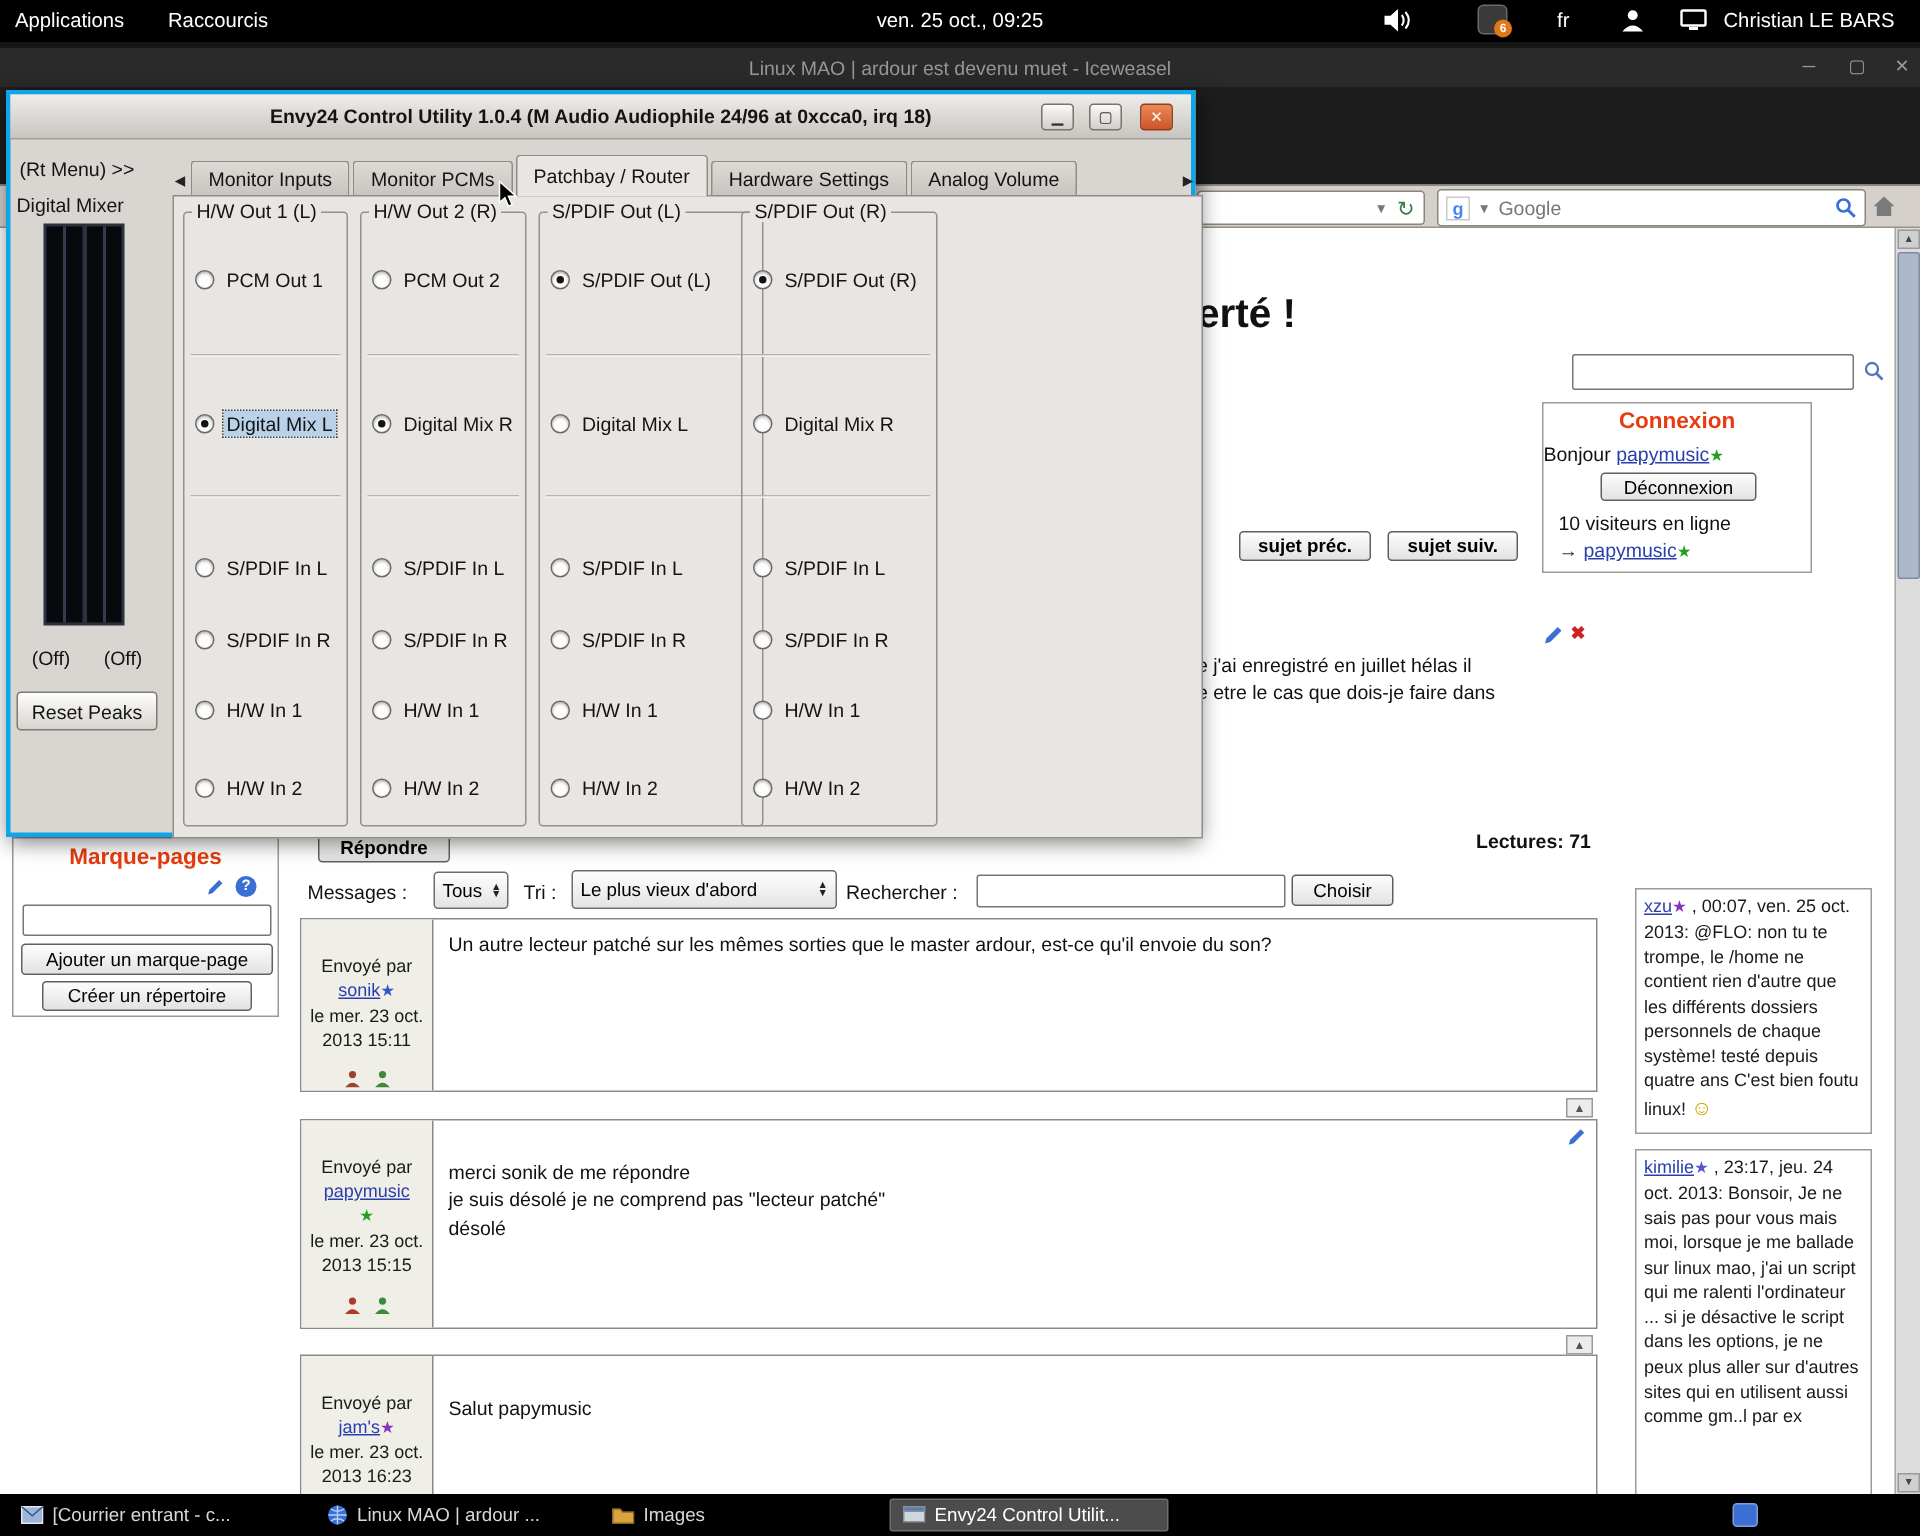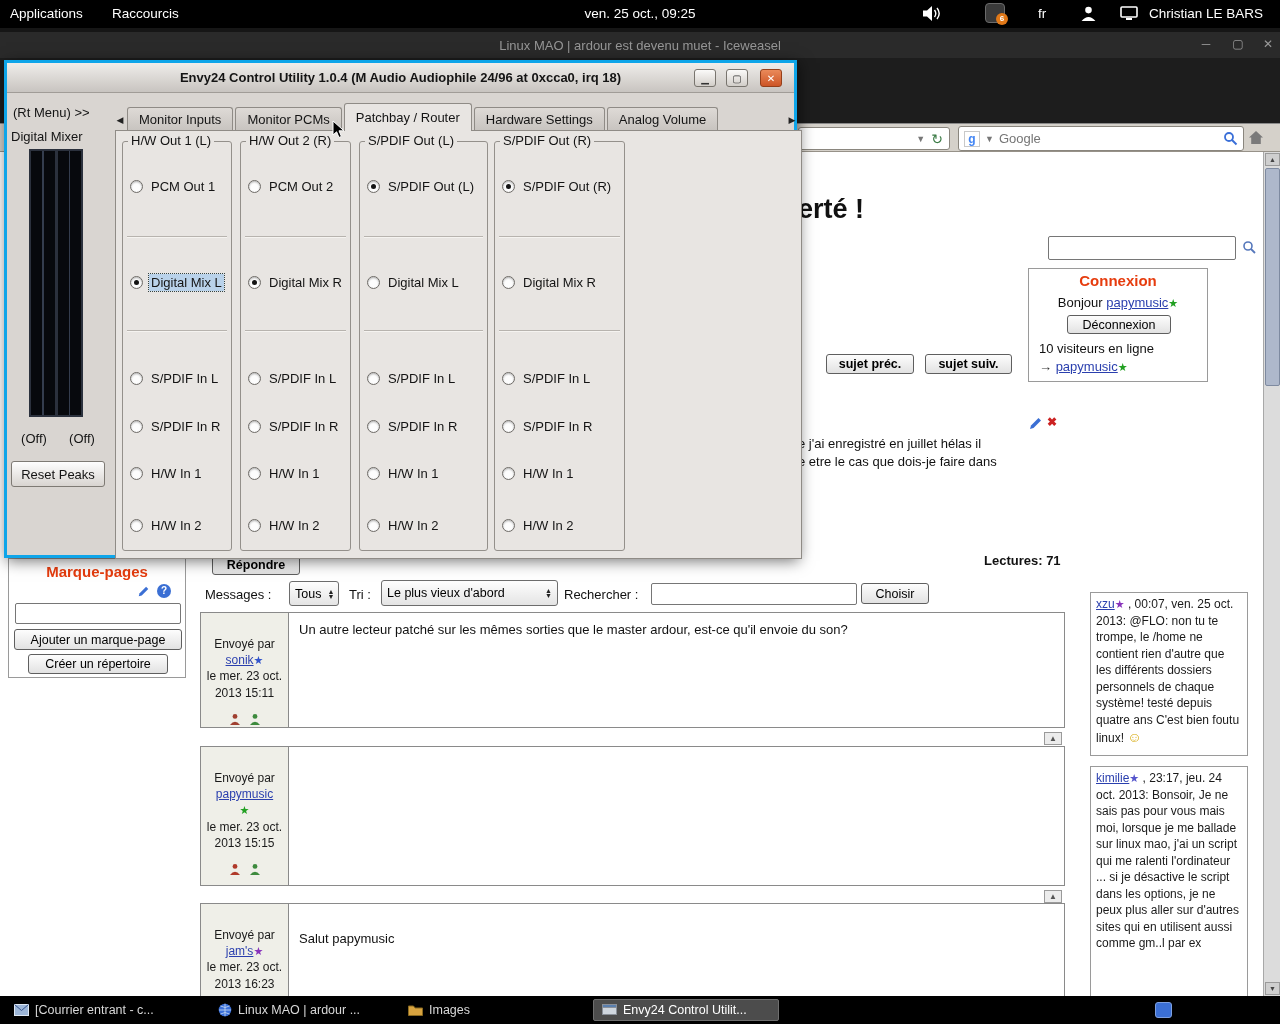--- a/index.html
+++ b/index.html
@@ -244,20 +244,30 @@
                 </svg>
               </span>
             <span class="pico">
                 <svg width="12" height="12" viewBox="0 0 12 12">
                   <circle cx="6" cy="3.4" r="2.4" fill="#3d8a3d"></circle>
                   <path d="M1 12 q5 -6.5 10 0z" fill="#3d8a3d"></path>
                 </svg>
               </span>
           </div>
         </div>
+        <div class="mbody">
+          <span>merci sonik de me répondre
+je suis désolé je ne comprend pas "lecteur patché"
+désolé</span>
+          <span class="abs pico" style="right:6px;top:4px">
+            <svg width="14" height="14" viewBox="0 0 15 15">
+                <path d="M2 13 l1-3.5 7.5-7.5 2.5 2.5-7.5 7.5z" fill="#3b6fd4"></path>
+              </svg>
+          </span>
+        </div>
       </div>
       <span class="uparrow" style="left:1044px;top:738px">▲</span>
 
       <div class="msg" style="left:200px;top:751px;width:865px;height:130px">
         <div class="who">
           <span>Envoyé par</span><br>
           <span class="link">jam's</span><span class="star" style="color:#8833bb">★</span><br>
           <span>le mer. 23 oct. 2013 16:23</span>
         </div>
         <div class="mbody">
@@ -275,21 +285,21 @@
             </svg>
         </span>
         <span class="abs" style="left:148px;top:25px;width:14px;height:14px;border-radius:50%;background:#3b6fd4;color:#fff;font-size:10px;font-weight:bold;text-align:center;line-height:14px">?</span>
         <input class="winput" style="left: 6px; top: 44px; width: 166px; height: 21px;">
         <button class="wbtn" style="left:5px;top:70px;width:168px;height:21px">Ajouter un marque-page</button>
         <button class="wbtn" style="left:19px;top:95px;width:140px;height:20px">Créer un répertoire</button>
       </div>
 
       <div class="box" style="left:1028px;top:116px;width:180px;height:114px">
         <div class="rh" style="left:0;right:0;top:3px">Connexion</div>
-        <div class="abs nw" style="left:0;right:0;top:26px;text-align:center;font-size:13px">
+        <div class="abs nw" style="left:0;right:0;top:26px;text-align:left;font-size:13px">
           <span>Bonjour</span>
           <span class="link">papymusic</span><span class="star" style="color:#22a022">★</span>
         </div>
         <button class="wbtn" style="left:38px;top:46px;width:104px;height:19px">Déconnexion</button>
         <div class="abs nw" style="left:10px;top:72px;font-size:13px">10 visiteurs en ligne</div>
         <div class="abs nw" style="left:10px;top:90px;font-size:13px">
           <span style="font-weight:bold;color:#333">→</span>
           <span class="link">papymusic</span><span class="star" style="color:#22a022">★</span>
         </div>
       </div>
@@ -396,21 +406,21 @@
         <div class="opt" style="top:323px">
             <span class="radio"></span>
             <span class="lblr">H/W In 1</span>
           </div>
         <div class="opt" style="top:375px">
             <span class="radio"></span>
             <span class="lblr">H/W In 2</span>
           </div>
       </div>
 
-      <div class="fs" style="left:243px;top:10px;width:129px;height:410px">
+      <div class="fs" style="left:243px;top:10px;width:150px;height:410px">
         <span class="lg">S/PDIF Out (L)</span>
         <div class="opt" style="top:36px">
             <span class="radio on"></span>
             <span class="lblr">S/PDIF Out (L)</span>
           </div>
         <div class="hdiv" style="top:94px"></div>
         <div class="opt" style="top:132px">
             <span class="radio"></span>
             <span class="lblr">Digital Mix L</span>
           </div>

